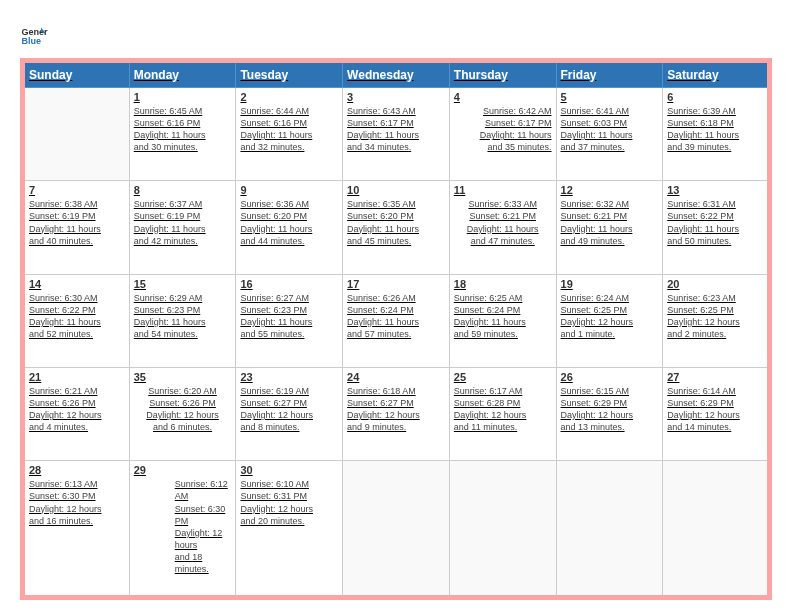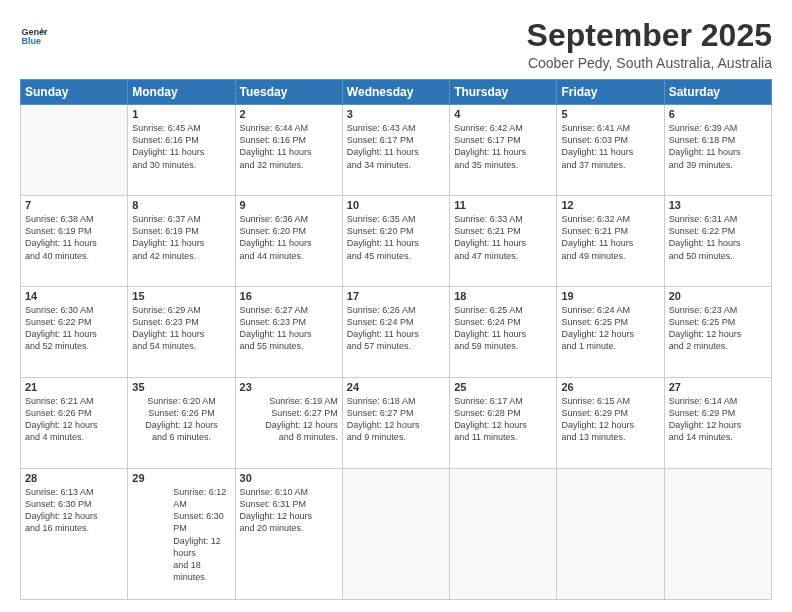--- a/index.html
+++ b/index.html
@@ -42,24 +42,25 @@
       color: #333;
       line-height: 1.1;
     }
     .subtitle {
       font-size: 14px;
       color: #555;
       margin-top: 2px;
     }
     .calendar {
       flex: 1;
-      border: 1px solid #fca5a5;
+      border: 5px solid #fca5a5;
       border-collapse: collapse;
       width: 100%;
       table-layout: fixed;
+      text-decoration: underline;
     }
     .calendar th {
       background: #2E74B5;
       color: #fff;
       font-size: 12px;
       font-weight: bold;
       padding: 5px 4px;
       text-align: left;
       border: 1px solid #5592c8;
     }
@@ -93,24 +94,20 @@
 <body>
 
 <div class="page">
   <div class="header">
     <div class="logo">
       <svg class="logo-icon" viewBox="0 0 40 40">
         <text x="2" y="18" font-size="13" font-weight="bold" fill="#333">General</text>
         <text x="2" y="32" font-size="13" font-weight="bold" fill="#2E74B5">Blue</text>
         <polygon points="30,8 38,18 30,14" fill="#2E74B5"></polygon>
       </svg>
-    </div>
-    <div class="title-block">
-      <div class="main-title">September 2025</div>
-      <div class="subtitle">Coober Pedy, South Australia, Australia</div>
     </div>
   </div>
 
   <table class="calendar">
     <thead>
       <tr>
         <th>Sunday</th>
         <th>Monday</th>
         <th>Tuesday</th>
         <th>Wednesday</th>
@@ -138,21 +135,21 @@
           </td>
           <td>
             <span class="cell-date">3</span>
             <div class="cell-info" style="white-space: pre-line;">Sunrise: 6:43 AM
 Sunset: 6:17 PM
 Daylight: 11 hours
 and 34 minutes.</div>
           </td>
           <td>
             <span class="cell-date">4</span>
-            <div class="cell-info" style="white-space: pre-line;">Sunrise: 6:42 AM
+            <div class="cell-info" style="white-space: pre-line; text-align: right;">Sunrise: 6:42 AM
 Sunset: 6:17 PM
 Daylight: 11 hours
 and 35 minutes.</div>
           </td>
           <td>
             <span class="cell-date">5</span>
             <div class="cell-info" style="white-space: pre-line;">Sunrise: 6:41 AM
 Sunset: 6:03 PM
 Daylight: 11 hours
 and 37 minutes.</div>
@@ -189,21 +186,21 @@
           </td>
           <td>
             <span class="cell-date">10</span>
             <div class="cell-info" style="white-space: pre-line;">Sunrise: 6:35 AM
 Sunset: 6:20 PM
 Daylight: 11 hours
 and 45 minutes.</div>
           </td>
           <td>
             <span class="cell-date">11</span>
-            <div class="cell-info" style="white-space: pre-line;">Sunrise: 6:33 AM
+            <div class="cell-info" style="white-space: pre-line; text-align: center;">Sunrise: 6:33 AM
 Sunset: 6:21 PM
 Daylight: 11 hours
 and 47 minutes.</div>
           </td>
           <td>
             <span class="cell-date">12</span>
             <div class="cell-info" style="white-space: pre-line;">Sunrise: 6:32 AM
 Sunset: 6:21 PM
 Daylight: 11 hours
 and 49 minutes.</div>
@@ -277,21 +274,21 @@
           </td>
           <td>
             <span class="cell-date">35</span>
             <div class="cell-info" style="white-space: pre-line; text-align: center;">Sunrise: 6:20 AM
 Sunset: 6:26 PM
 Daylight: 12 hours
 and 6 minutes.</div>
           </td>
           <td>
             <span class="cell-date">23</span>
-            <div class="cell-info" style="white-space: pre-line; text-align: right;">Sunrise: 6:19 AM
+            <div class="cell-info" style="white-space: pre-line;">Sunrise: 6:19 AM
 Sunset: 6:27 PM
 Daylight: 12 hours
 and 8 minutes.</div>
           </td>
           <td>
             <span class="cell-date">24</span>
             <div class="cell-info" style="white-space: pre-line;">Sunrise: 6:18 AM
 Sunset: 6:27 PM
 Daylight: 12 hours
 and 9 minutes.</div>

